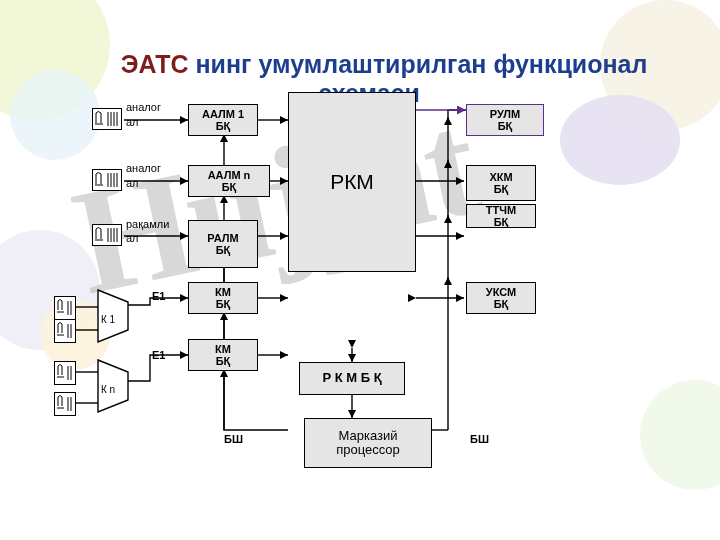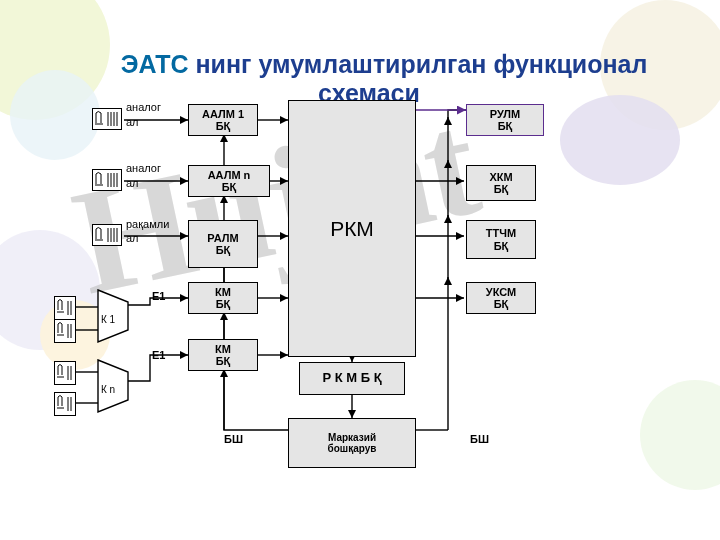--- a/index.html
+++ b/index.html
@@ -25,29 +25,29 @@
     font-weight:bold;font-size:150px;color:#b9b9b9;opacity:.55;
     letter-spacing:-4px;transform:rotate(-12deg);transform-origin:left top;
     position:absolute;left:20px;top:50px;white-space:nowrap;}
   .watermark .wm-sub{
     position:absolute;left:330px;top:28px;font-size:44px;color:#c3c3c3;
     font-family:"Liberation Serif",serif;font-weight:bold;opacity:.6;}
 
   
   .title{position:absolute;left:44px;top:50px;width:650px;text-align:center;
          font-size:25px;font-weight:bold;color:#1d3e8f;}
-  .title .em{color:#0369a1;margin-left:30px;}
+  .title .em{color:#7f1d1d;margin-left:30px;}
 
   
   .box{position:absolute;border:1.6px solid #000;background:#e5e5e5;box-sizing:border-box;
        display:flex;align-items:center;justify-content:center;text-align:center;
        font-size:11px;font-weight:bold;line-height:1.1;color:#000;}
   .pkm{font-size:21px;font-weight:normal;}
   .rkmbq{font-size:13px;font-weight:bold;}
-  .cpu{font-size:10px;font-weight:bold;}
+  .cpu{font-size:13px;font-weight:normal;margin-left:16px;}
 
   
   .lbl{position:absolute;font-size:11px;color:#000;}
   .lbl.b{font-weight:bold;margin-top:18px;}
 
   
   svg.wires{position:absolute;left:0;top:0;width:720px;height:540px;}
 
   
   .phone{position:absolute;width:30px;height:22px;}
@@ -253,54 +253,54 @@
       <div>БҚ</div>
     </div>
   </div>
   <div class="box" style="left:188px;top:339px;width:70px;height:32px">
     <div>
       <div>КМ</div>
       <div>БҚ</div>
     </div>
   </div>
 
-  <div class="box pkm" style="left:288px;top:100px;width:128px;height:257px">
+  <div class="box pkm" style="left:288px;top:92px;width:128px;height:180px">
     <span>РКМ</span>
   </div>
 
   <div class="box" style="left:466px;top:104px;width:78px;height:32px;border-color:#5b2d8e">
     <div>
       <div>РУЛМ</div>
       <div>БҚ</div>
     </div>
   </div>
   <div class="box" style="left:466px;top:165px;width:70px;height:36px">
     <div>
       <div>ХКМ</div>
       <div>БҚ</div>
     </div>
   </div>
-  <div class="box" style="left:466px;top:220px;width:70px;height:39px">
+  <div class="box" style="left:466px;top:204px;width:70px;height:24px">
     <div>
       <div>ТТЧМ</div>
       <div>БҚ</div>
     </div>
   </div>
   <div class="box" style="left:466px;top:282px;width:70px;height:32px">
     <div>
       <div>УКСМ</div>
       <div>БҚ</div>
     </div>
   </div>
 
   <div class="box rkmbq" style="left:299px;top:362px;width:106px;height:33px">
     <span>Р К М  Б Қ</span>
   </div>
 
   <div class="box cpu" style="left:288px;top:418px;width:128px;height:50px">
     <div>
       <div>Марказий</div>
-      <div>бошқарув</div>
+      <div>процессор</div>
     </div>
   </div>
 
 
 </div>
 
 </body></html>

